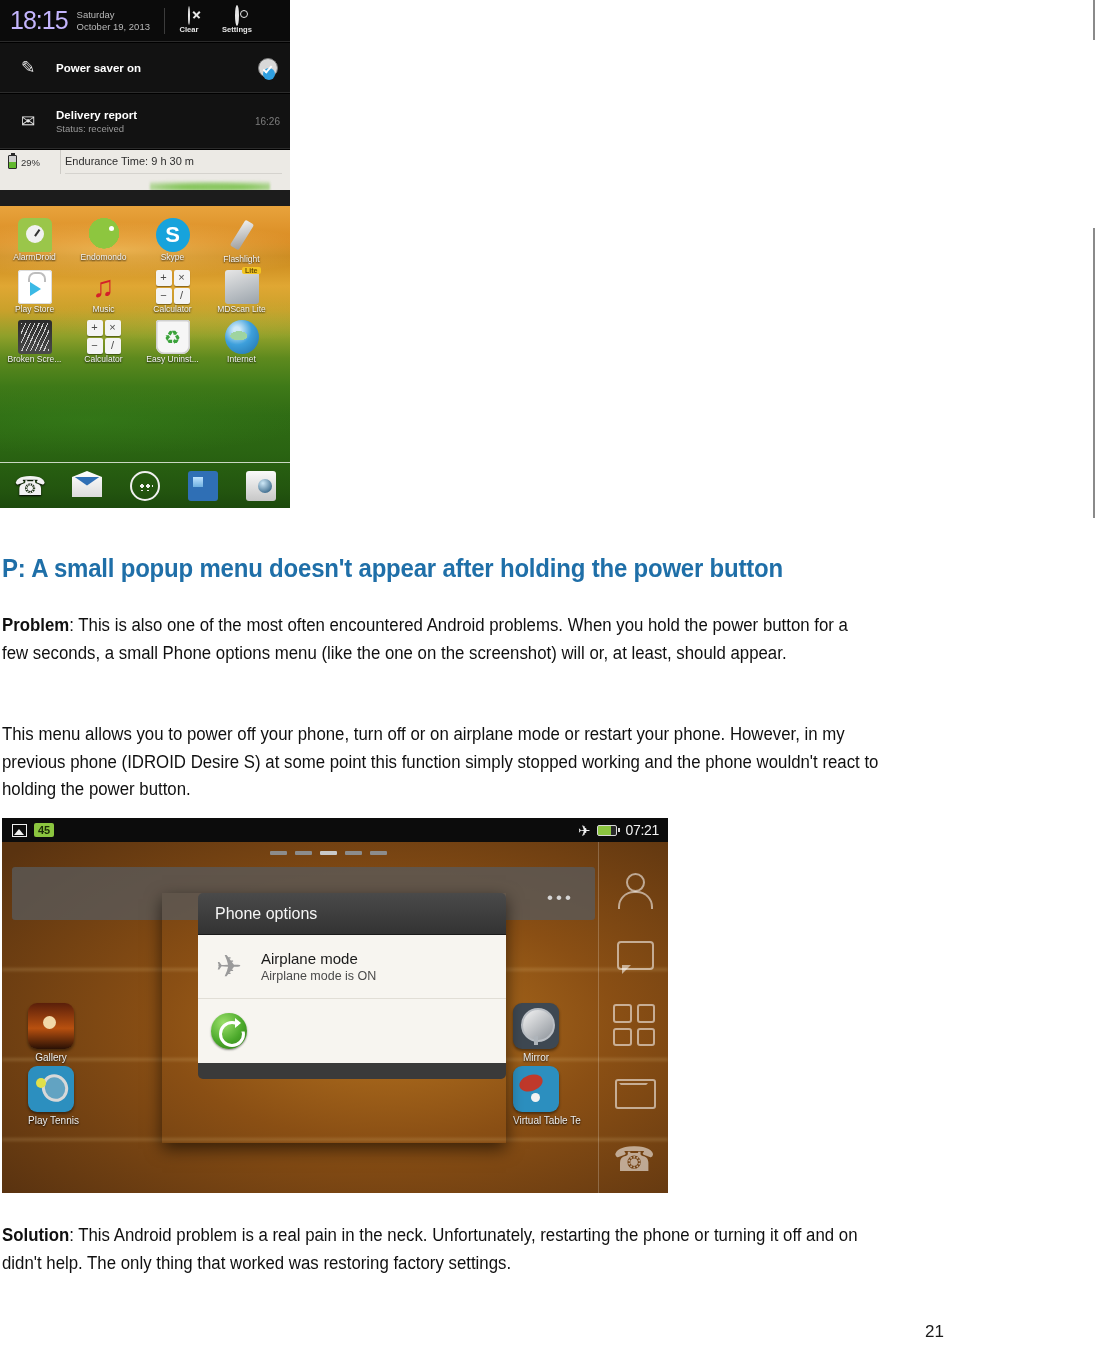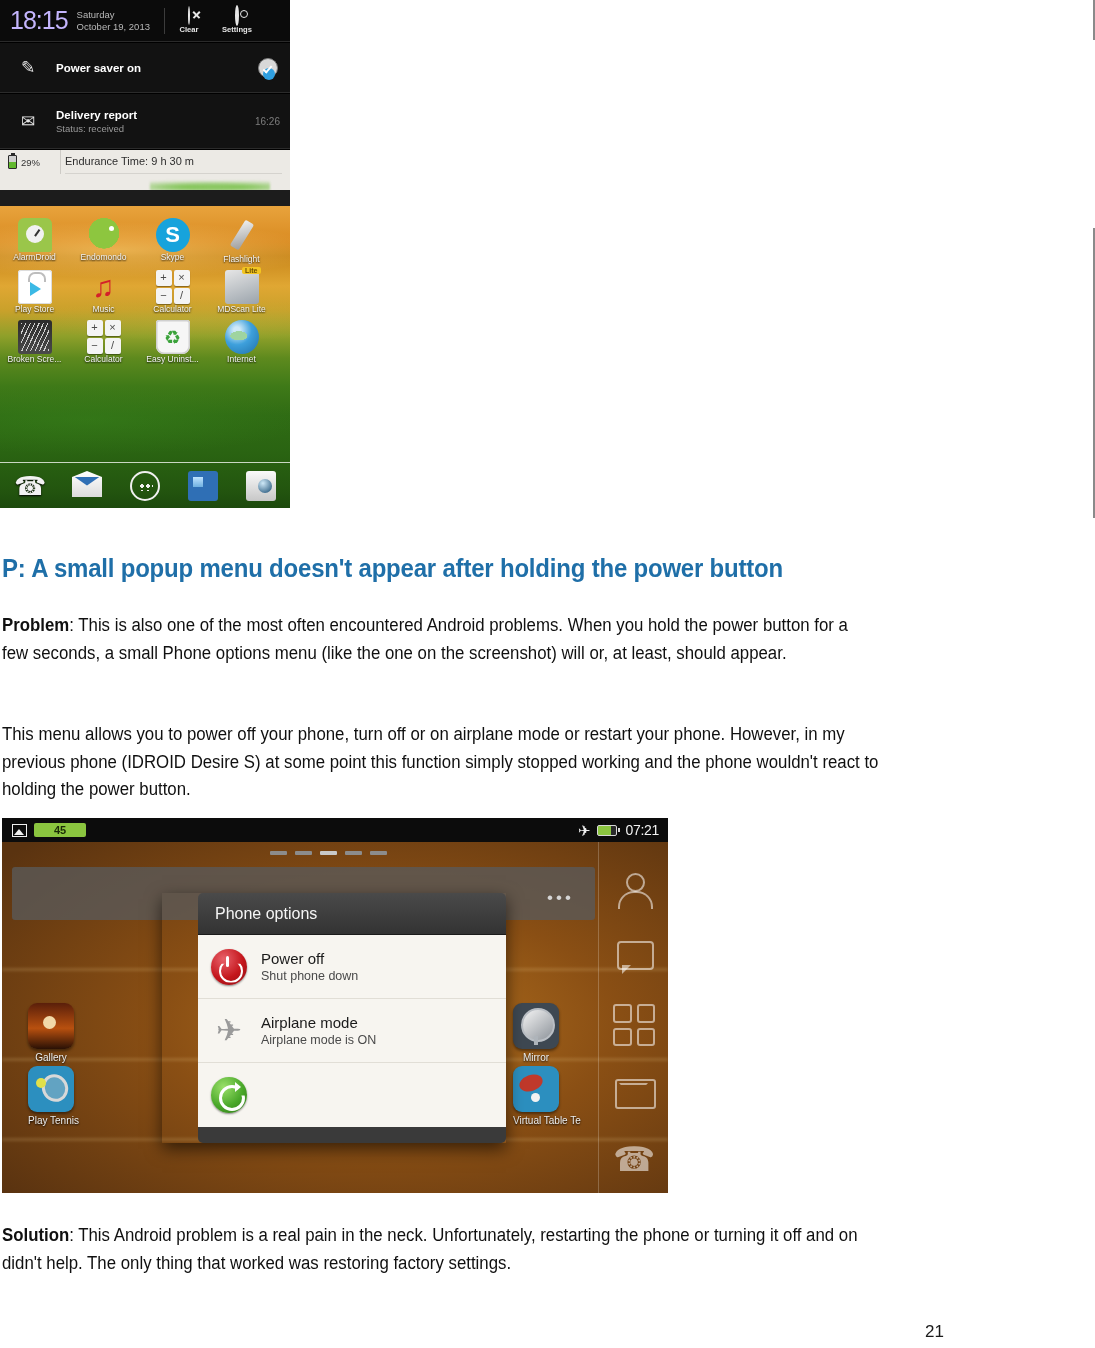--- a/index.html
+++ b/index.html
@@ -241,21 +241,21 @@
     background:rgba(255,225,160,.18); filter:blur(1.5px); }
 
   .sbar2{
     position:absolute;left:0;top:0;width:666px;height:24px;background:#0c0c0c;
     display:flex;align-items:center;
   }
   .sb-img{ width:15px;height:13px;border:1.6px solid #f0f0f0;margin-left:10px;position:relative; }
   .sb-img::after{content:"";position:absolute;left:1px;bottom:1px;width:0;height:0;
     border-left:5px solid transparent;border-right:5px solid transparent;border-bottom:6px solid #f0f0f0;}
   .sb-45{ margin-left:7px;background:#8bc53f;color:#1b2b07;font-size:11px;font-weight:bold;
-    padding:0 20px;border-radius:2px;line-height:14px; }
+    padding:0 4px;border-radius:2px;line-height:14px; }
   .sb-spacer{ flex:1; }
   .sb-plane{ color:#f0f0f0;font-size:15px;line-height:15px; }
   .sb-batt{ width:20px;height:11px;border:1.6px solid #d8d8d8;border-radius:2px;margin-left:7px;
     background:linear-gradient(to right,#8bc53f 0 72%,#2a2a2a 72% 100%);position:relative; }
   .sb-batt::after{content:"";position:absolute;right:-4px;top:2.5px;width:2.5px;height:4px;background:#d8d8d8;}
   .sb-time{ color:#f2f2f2;font-size:14px;margin:0 9px 0 8px;letter-spacing:-0.3px; }
 
   .pagedots{ position:absolute;left:268px;top:33px;display:flex;gap:8px; }
   .pagedots i{ width:17px;height:4px;background:#8c8c8c;border-radius:1px;display:block; }
   .pagedots i.on{ background:#c9c9c9; }
@@ -547,27 +547,20 @@
 </div>
 <div class="lefticon" id="ic-tabletennis">
   <div class="box"></div>
   <div class="cap">Virtual Table Te</div>
 </div>
 
 <div id="phone-options-dialog">
   <div class="po-title">Phone options</div>
   <div class="po-body">
     <div class="po-item">
-      <div class="po-ic ic-power"></div>
-      <div class="po-tx">
-        <div class="t">Power off</div>
-        <div class="s">Shut phone down</div>
-      </div>
-    </div>
-    <div class="po-item">
       <div class="po-ic ic-plane">✈</div>
       <div class="po-tx">
         <div class="t">Airplane mode</div>
         <div class="s">Airplane mode is ON</div>
       </div>
     </div>
     <div class="po-item">
       <div class="po-ic ic-restart"></div>
     </div>
   </div>

